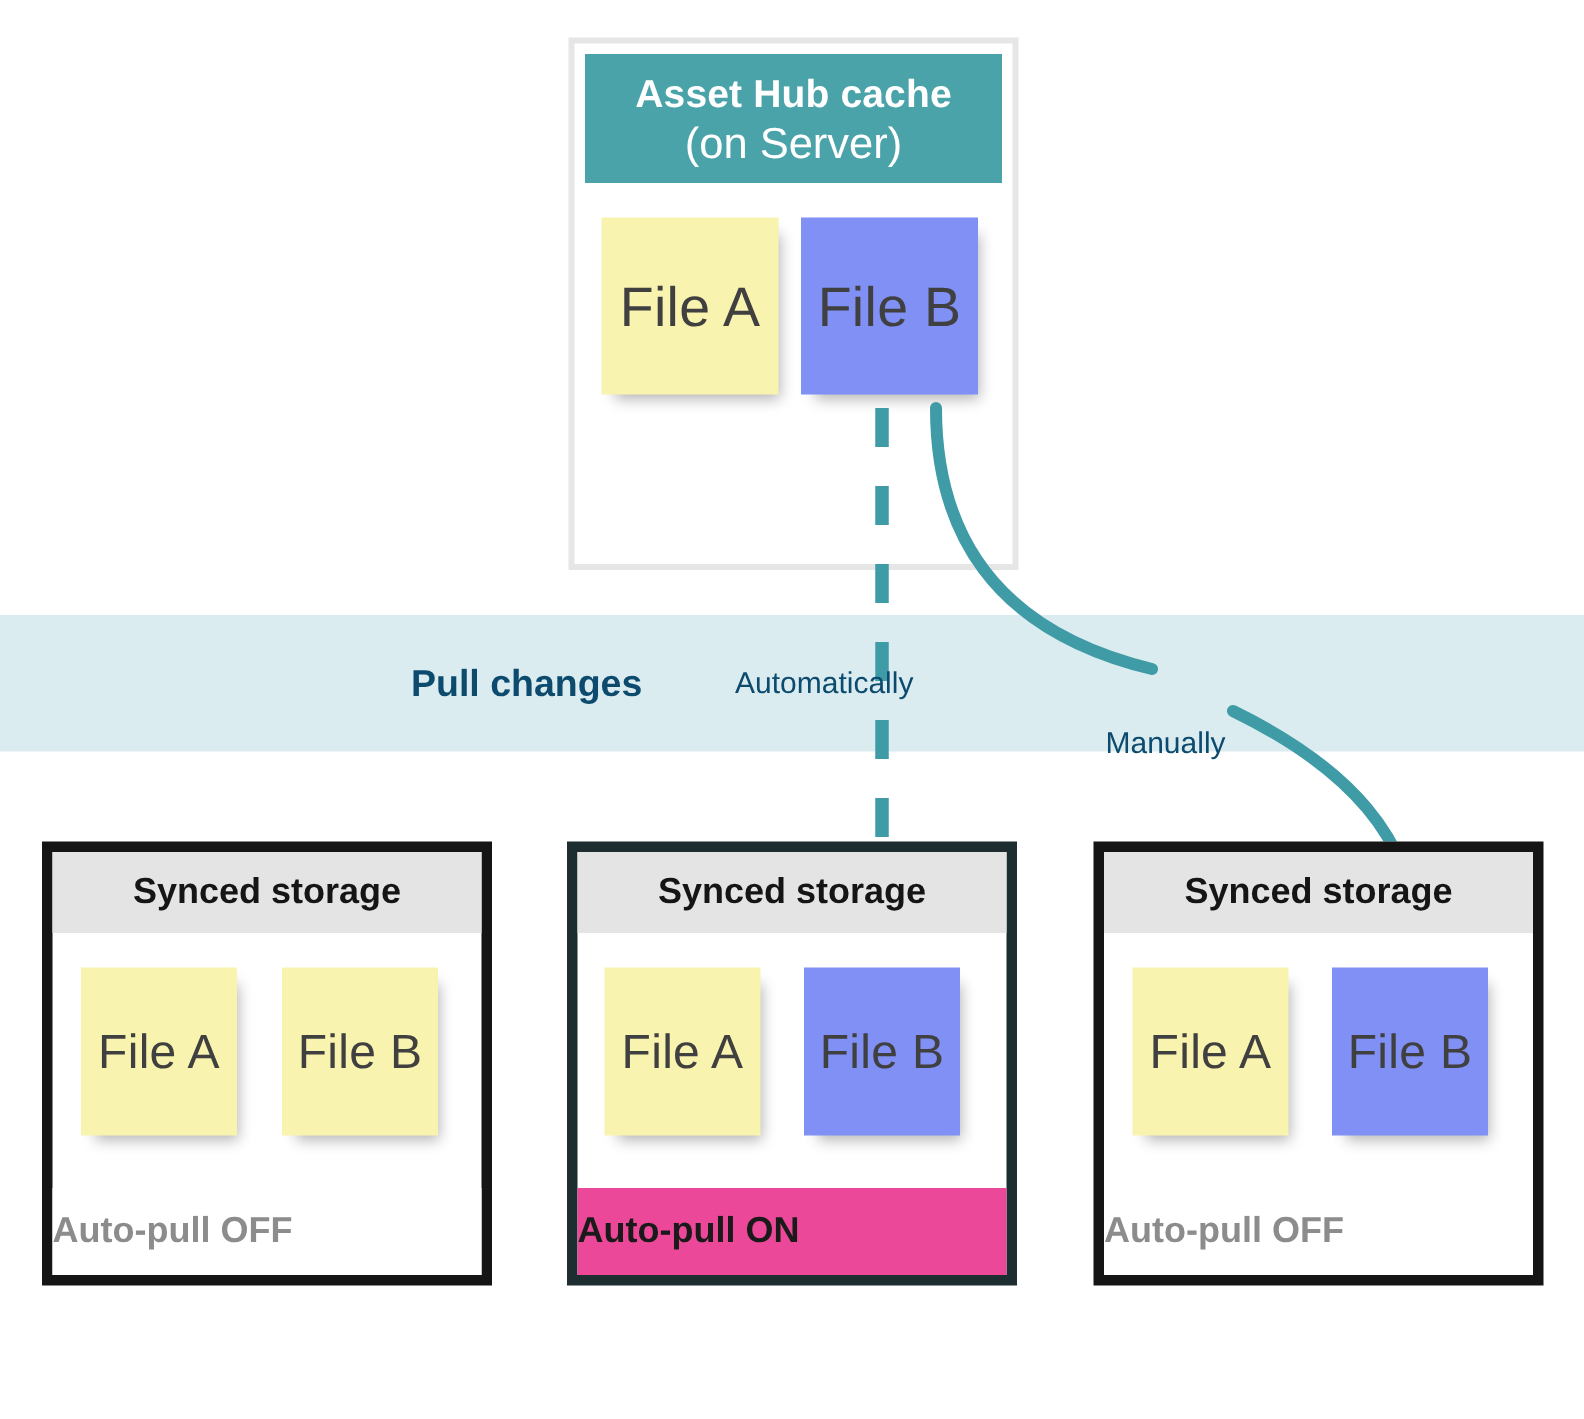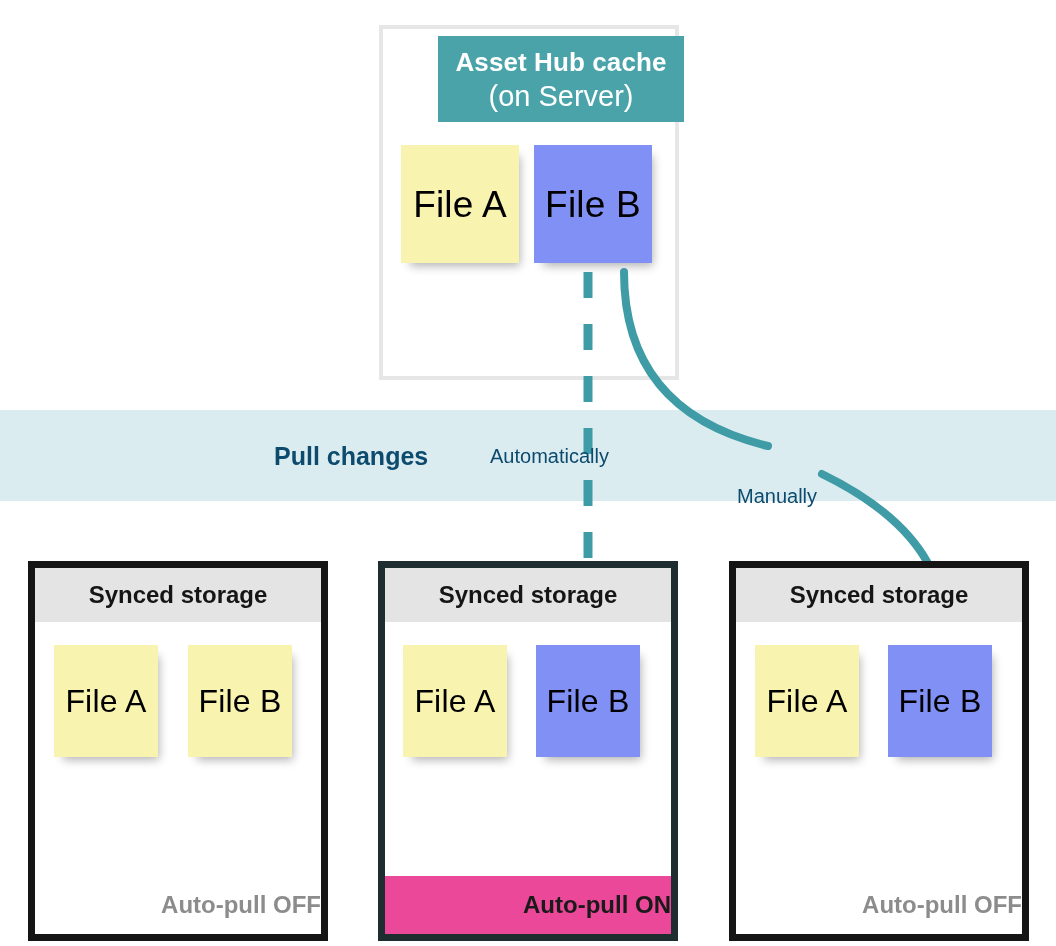--- a/index.html
+++ b/index.html
@@ -58,47 +58,46 @@
     width: 300px;
     height: 355px;
     background: #ffffff;
     border: 4px solid #e6e6e6;
     box-sizing: border-box;
   }
   .server-head {
     position: absolute;
     left: 7px;
     top: 7px;
-    width: 246px;
+    width: 278px;
     height: 86px;
     background: #4ba3aa;
     color: #ffffff;
     text-align: center;
     box-sizing: border-box;
     padding-top: 9px;
-    margin-left: 48px;
   }
   .server-head .line1 {
     font-size: 26px;
     font-weight: 700;
     line-height: 34px;
     letter-spacing: 0.1px;
   }
   .server-head .line2 {
     font-size: 29px;
     font-weight: 400;
     line-height: 34px;
   }
 
   
   .store-card {
     position: absolute;
     top: 561px;
     width: 300px;
-    height: 380px;
+    height: 296px;
     background: #ffffff;
     border: 7px solid #151515;
     box-sizing: border-box;
   }
   #store-left  { left: 28px; }
   #store-mid   { left: 378px; border-color: #1d2d30; }
   #store-right { left: 729px; }
 
   .store-head {
     position: absolute;
@@ -113,41 +112,41 @@
     text-align: center;
     line-height: 54px;
   }
   .store-foot {
     position: absolute;
     left: 0;
     bottom: 0;
     width: 100%;
     height: 58px;
     line-height: 58px;
-    text-align: right;
+    text-align: left;
     font-size: 24px;
     font-weight: 700;
   }
   .store-foot.off {
     background: #ffffff;
     color: #8c8c8c;
   }
   .store-foot.on {
     background: #ec4899;
     color: #1a1a1a;
   }
 
   
   .note {
     position: absolute;
     box-sizing: border-box;
     display: flex;
     align-items: center;
     justify-content: center;
-    color: #000000;
+    color: #404040;
     box-shadow: 5px 7px 9px -4px rgba(0,0,0,0.30);
   }
   .note.yellow { background: #f8f3ae; }
   .note.blue   { background: #8090f5; }
   .note span {
     font-size: 35px;
     font-weight: 400;
     line-height: 1;
     letter-spacing: 0.2px;
   }

